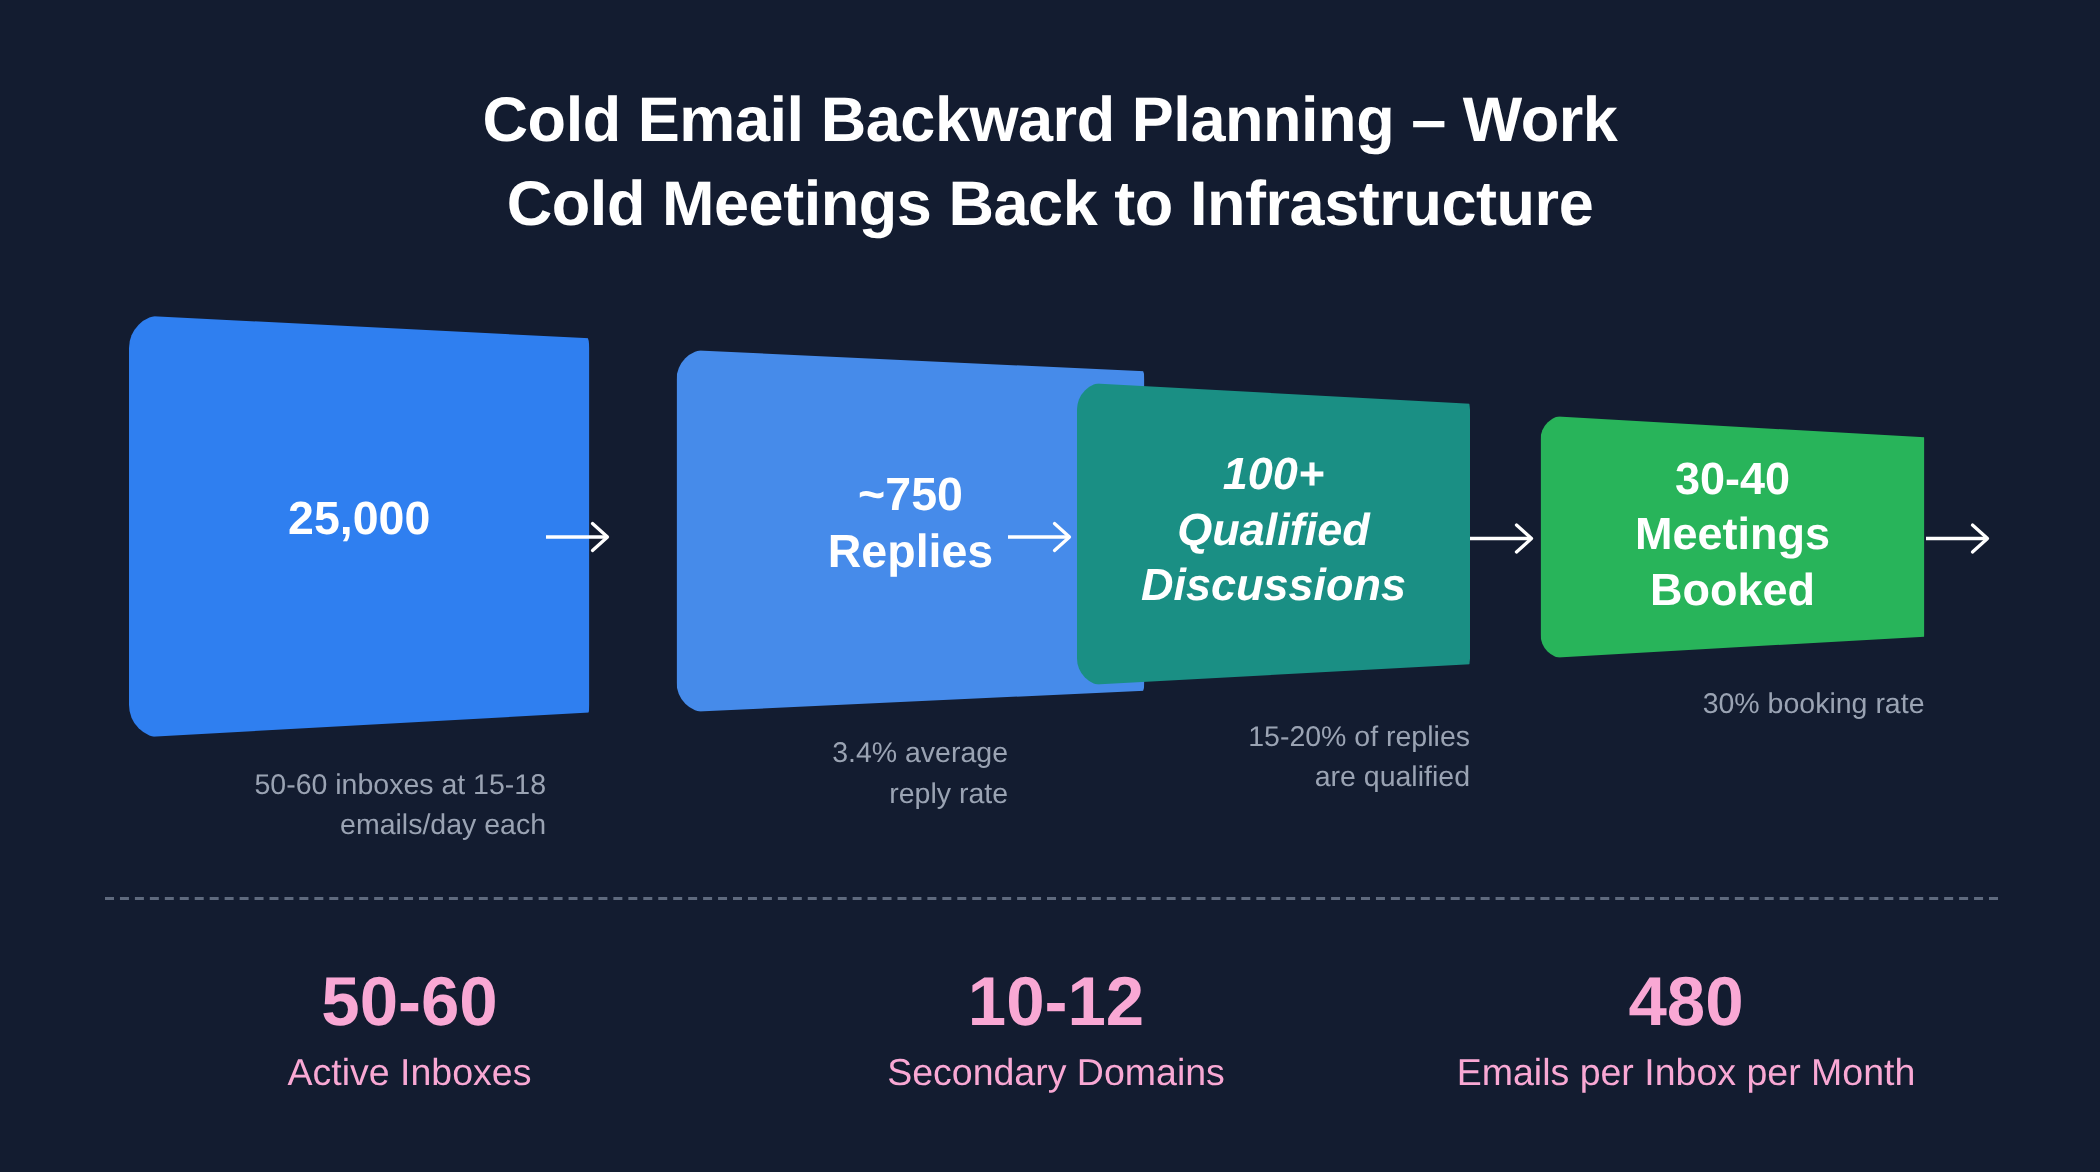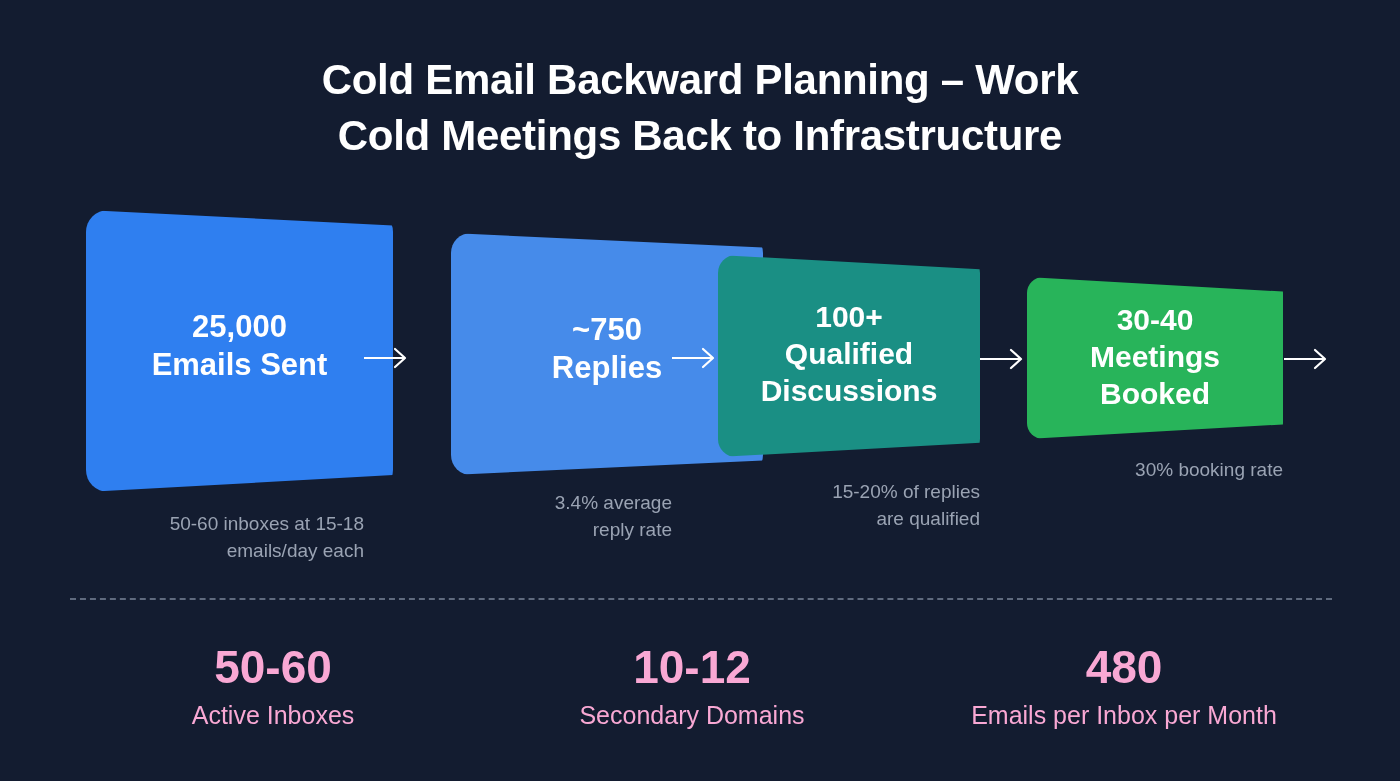--- a/index.html
+++ b/index.html
@@ -25,21 +25,21 @@
   .card .txt { position: relative; z-index: 1; }
   .card .val, .card .lbl { display: block; }
   .c1 { left: 86px; top: 210px; width: 307px; height: 282px; align-items: center; }
   .c1 .shape { background: #2f7ff0; clip-path: polygon(0 0, 100% 5.5%, 100% 94%, 0 100%); border-radius: 22px; }
   .c1 .txt { font-size: 31px; line-height: 38px; margin-top: -10px; }
   .c2 { left: 428px; top: 233px; width: 312px; height: 242px; margin-left: 23px; }
   .c2 .shape { background: #468bea; clip-path: polygon(0 0, 100% 6%, 100% 94%, 0 100%); border-radius: 20px; }
   .c2 .txt { font-size: 31px; line-height: 38px; margin-top: -10px; }
   .c3 { left: 718px; top: 255px; width: 262px; height: 202px; }
   .c3 .shape { background: #1a8f84; clip-path: polygon(0 0, 100% 7%, 100% 93%, 0 100%); border-radius: 18px; }
-  .c3 .txt { font-size: 30px; line-height: 37px; margin-top: -6px; }
+  .c3 .txt { font-size: 30px; line-height: 37px; margin-top: -6px; font-style: italic; }
   .c4 { left: 1027px; top: 277px; width: 256px; height: 162px; }
   .c4 .shape { background: #28b45a; clip-path: polygon(0 0, 100% 9%, 100% 91%, 0 100%); border-radius: 16px; }
   .c4 .txt { font-size: 30px; line-height: 37px; margin-top: -4px; }
 
   .arrow { position: absolute; width: 44px; height: 24px; }
   .a1 { left: 364px; top: 346px; }
   .a2 { left: 672px; top: 346px; }
   .a3 { left: 980px; top: 347px; }
   .a4 { left: 1284px; top: 347px; }
 
@@ -53,36 +53,35 @@
   .cap4 { left: 1027px; top: 456px; width: 256px; }
 
   .divider {
     position: absolute; left: 70px; top: 598px; width: 1262px; height: 0;
     border-top: 2px dashed #5f6a7e;
   }
   .stat { position: absolute; text-align: center; top: 638px; }
   .stat .num { display: block; font-weight: bold; font-size: 46px; line-height: 58px; color: #f9a8d4; }
   .stat .slbl { display: block; font-size: 25px; line-height: 30px; color: #f9a8d4; margin-top: 4px; }
   .s1 { left: 153px; width: 240px; }
-  .s2 { left: 532px; width: 320px; }
+  .s2 { left: 544px; width: 320px; }
   .s3 { left: 944px; width: 360px; }
 </style>
 </head>
 <body>
 
 <div class="title">
   <span>Cold Email Backward Planning – Work</span><br>
   <span>Cold Meetings Back to Infrastructure</span>
 </div>
 
 <div class="card c1">
   <div class="shape"></div>
   <div class="txt">
     <span class="val">25,000</span>
-    <span class="lbl">Emails Sent</span>
   </div>
 </div>
 <svg class="arrow a1" viewBox="0 0 44 24">
   <line x1="0" y1="12" x2="40" y2="12" stroke="#fff" stroke-width="2.2"></line>
   <polyline points="31,3 41,12 31,21" fill="none" stroke="#fff" stroke-width="2.2" stroke-linecap="round" stroke-linejoin="round"></polyline>
 </svg>
 
 <div class="card c2">
   <div class="shape"></div>
   <div class="txt">

